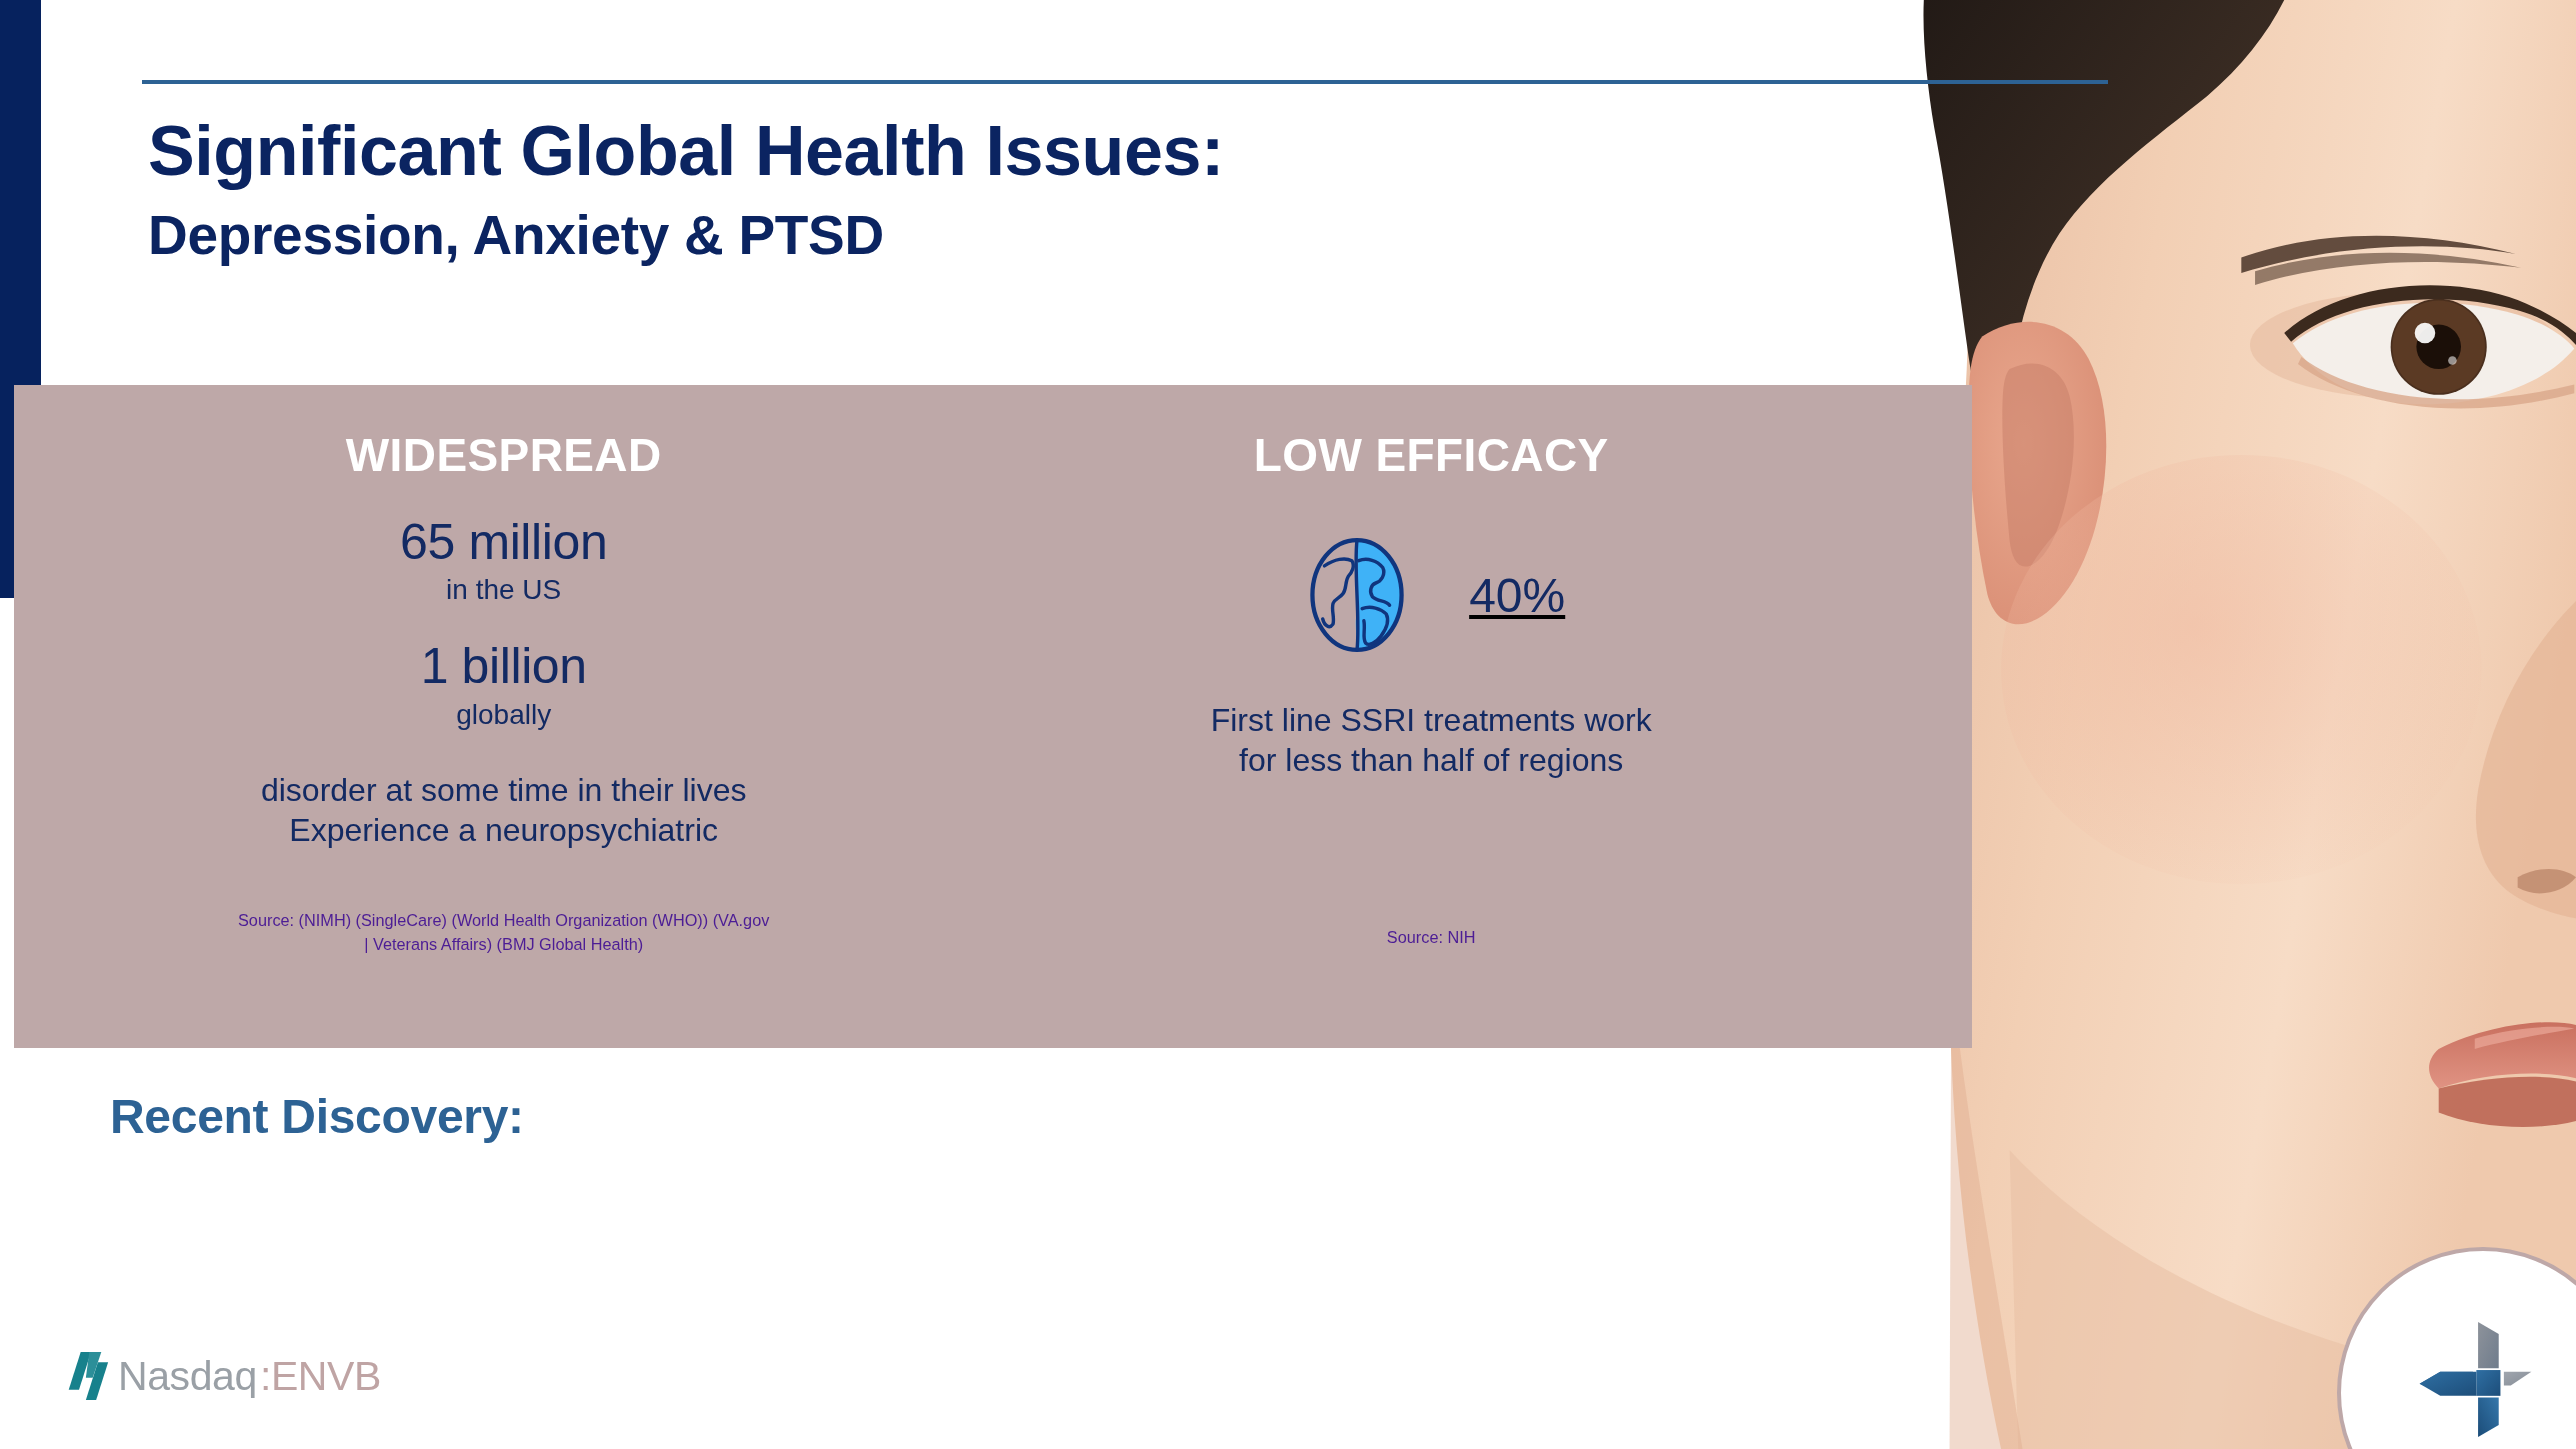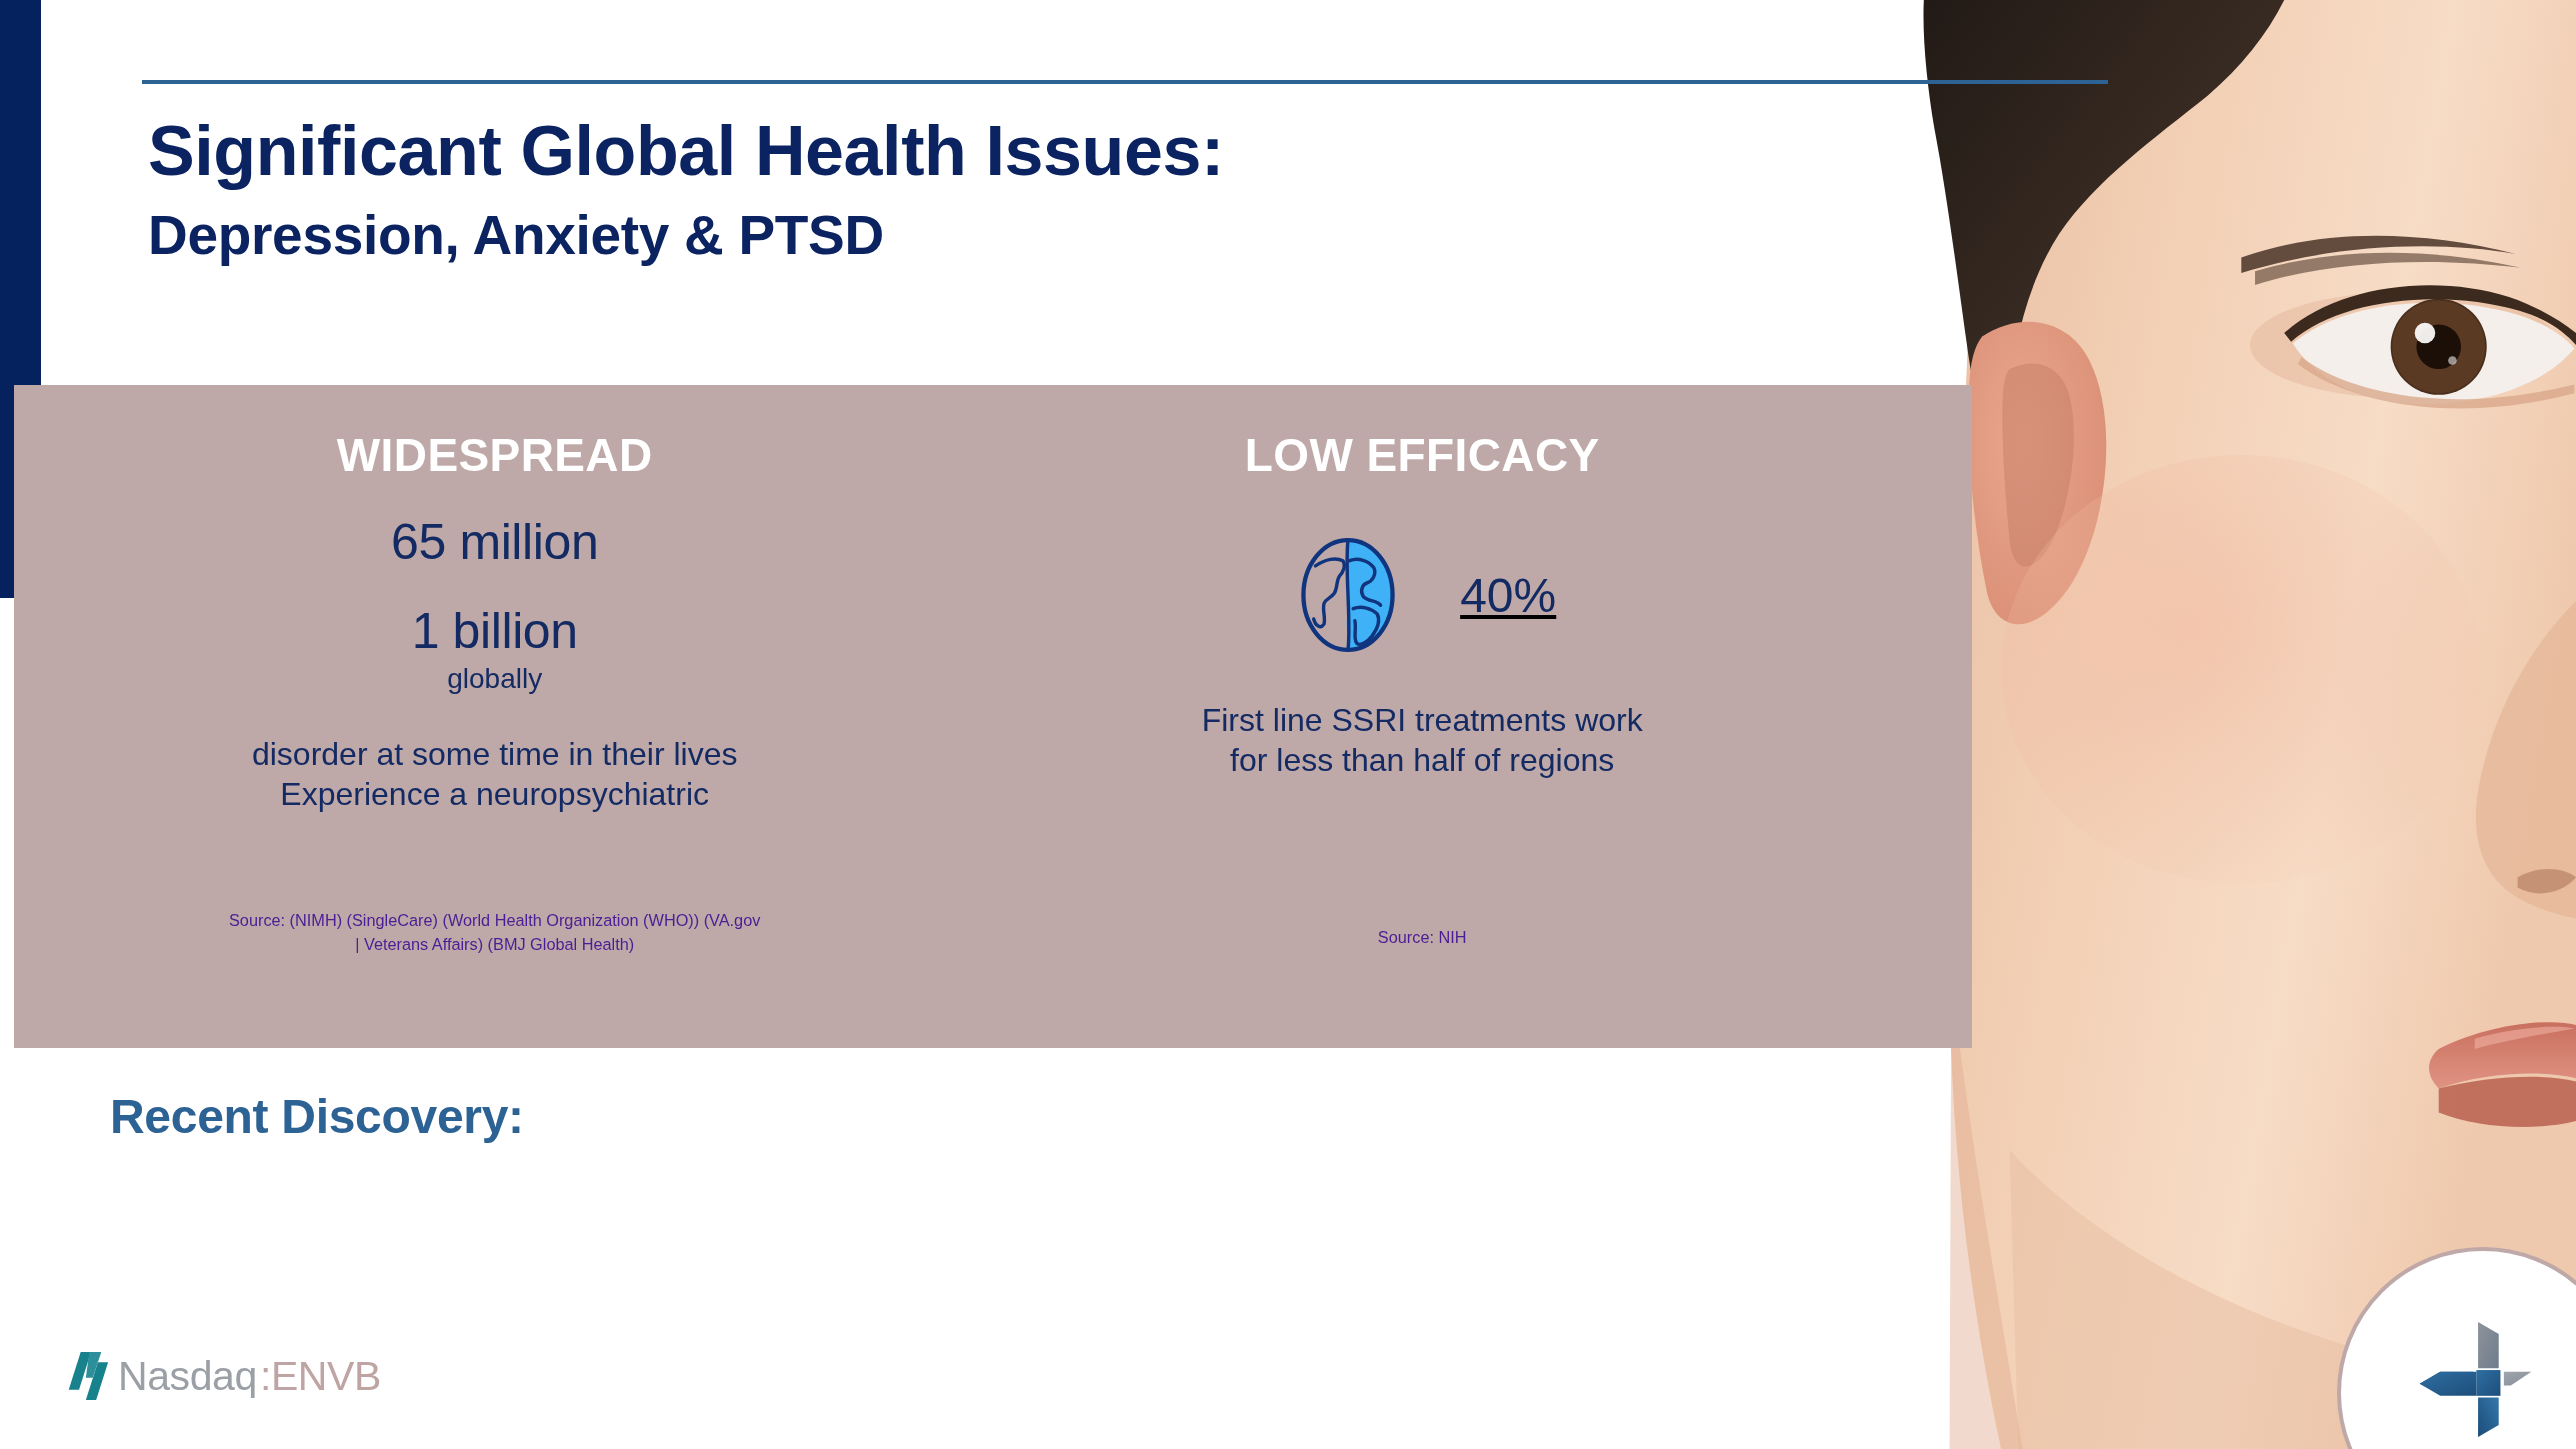--- a/index.html
+++ b/index.html
@@ -32,21 +32,21 @@
     font-size:55px; font-weight:bold; color:#0B2461;
     letter-spacing:-0.3px; line-height:1.0; margin-top:22px;
   }
 
   
   .stats-panel{
     position:absolute; left:13.7px; top:385px; width:1958px; height:663px;
     background:#BEA8A8;
   }
   .stats-inner{
-    position:absolute; left:26px; top:0; width:1930px; height:663px;
+    position:absolute; left:35px; top:0; width:1930px; height:663px;
     display:flex; flex-direction:row;
   }
   .stat-col{
     position:relative; height:100%;
   }
   .col-left{ width:910px; }
   .col-right{ width:945px; }
 
   .stat-heading{
     text-align:center; color:#ffffff; font-weight:bold;
@@ -258,20 +258,21 @@
 
 <div class="stats-panel">
   <div class="stats-inner">
 
     <div class="stat-col col-left">
       <div class="stat-heading">WIDESPREAD</div>
 
       <div class="gap-1"></div>
 
       <div class="big-num">65 million</div>
+      <div class="sub-num">in the US</div>
 
       <div class="gap-1"></div>
 
       <div class="big-num">1 billion</div>
       <div class="sub-num">globally</div>
 
       <div class="gap-2"></div>
 
       <div class="stat-body">
         <div>disorder at some time in their lives</div>

